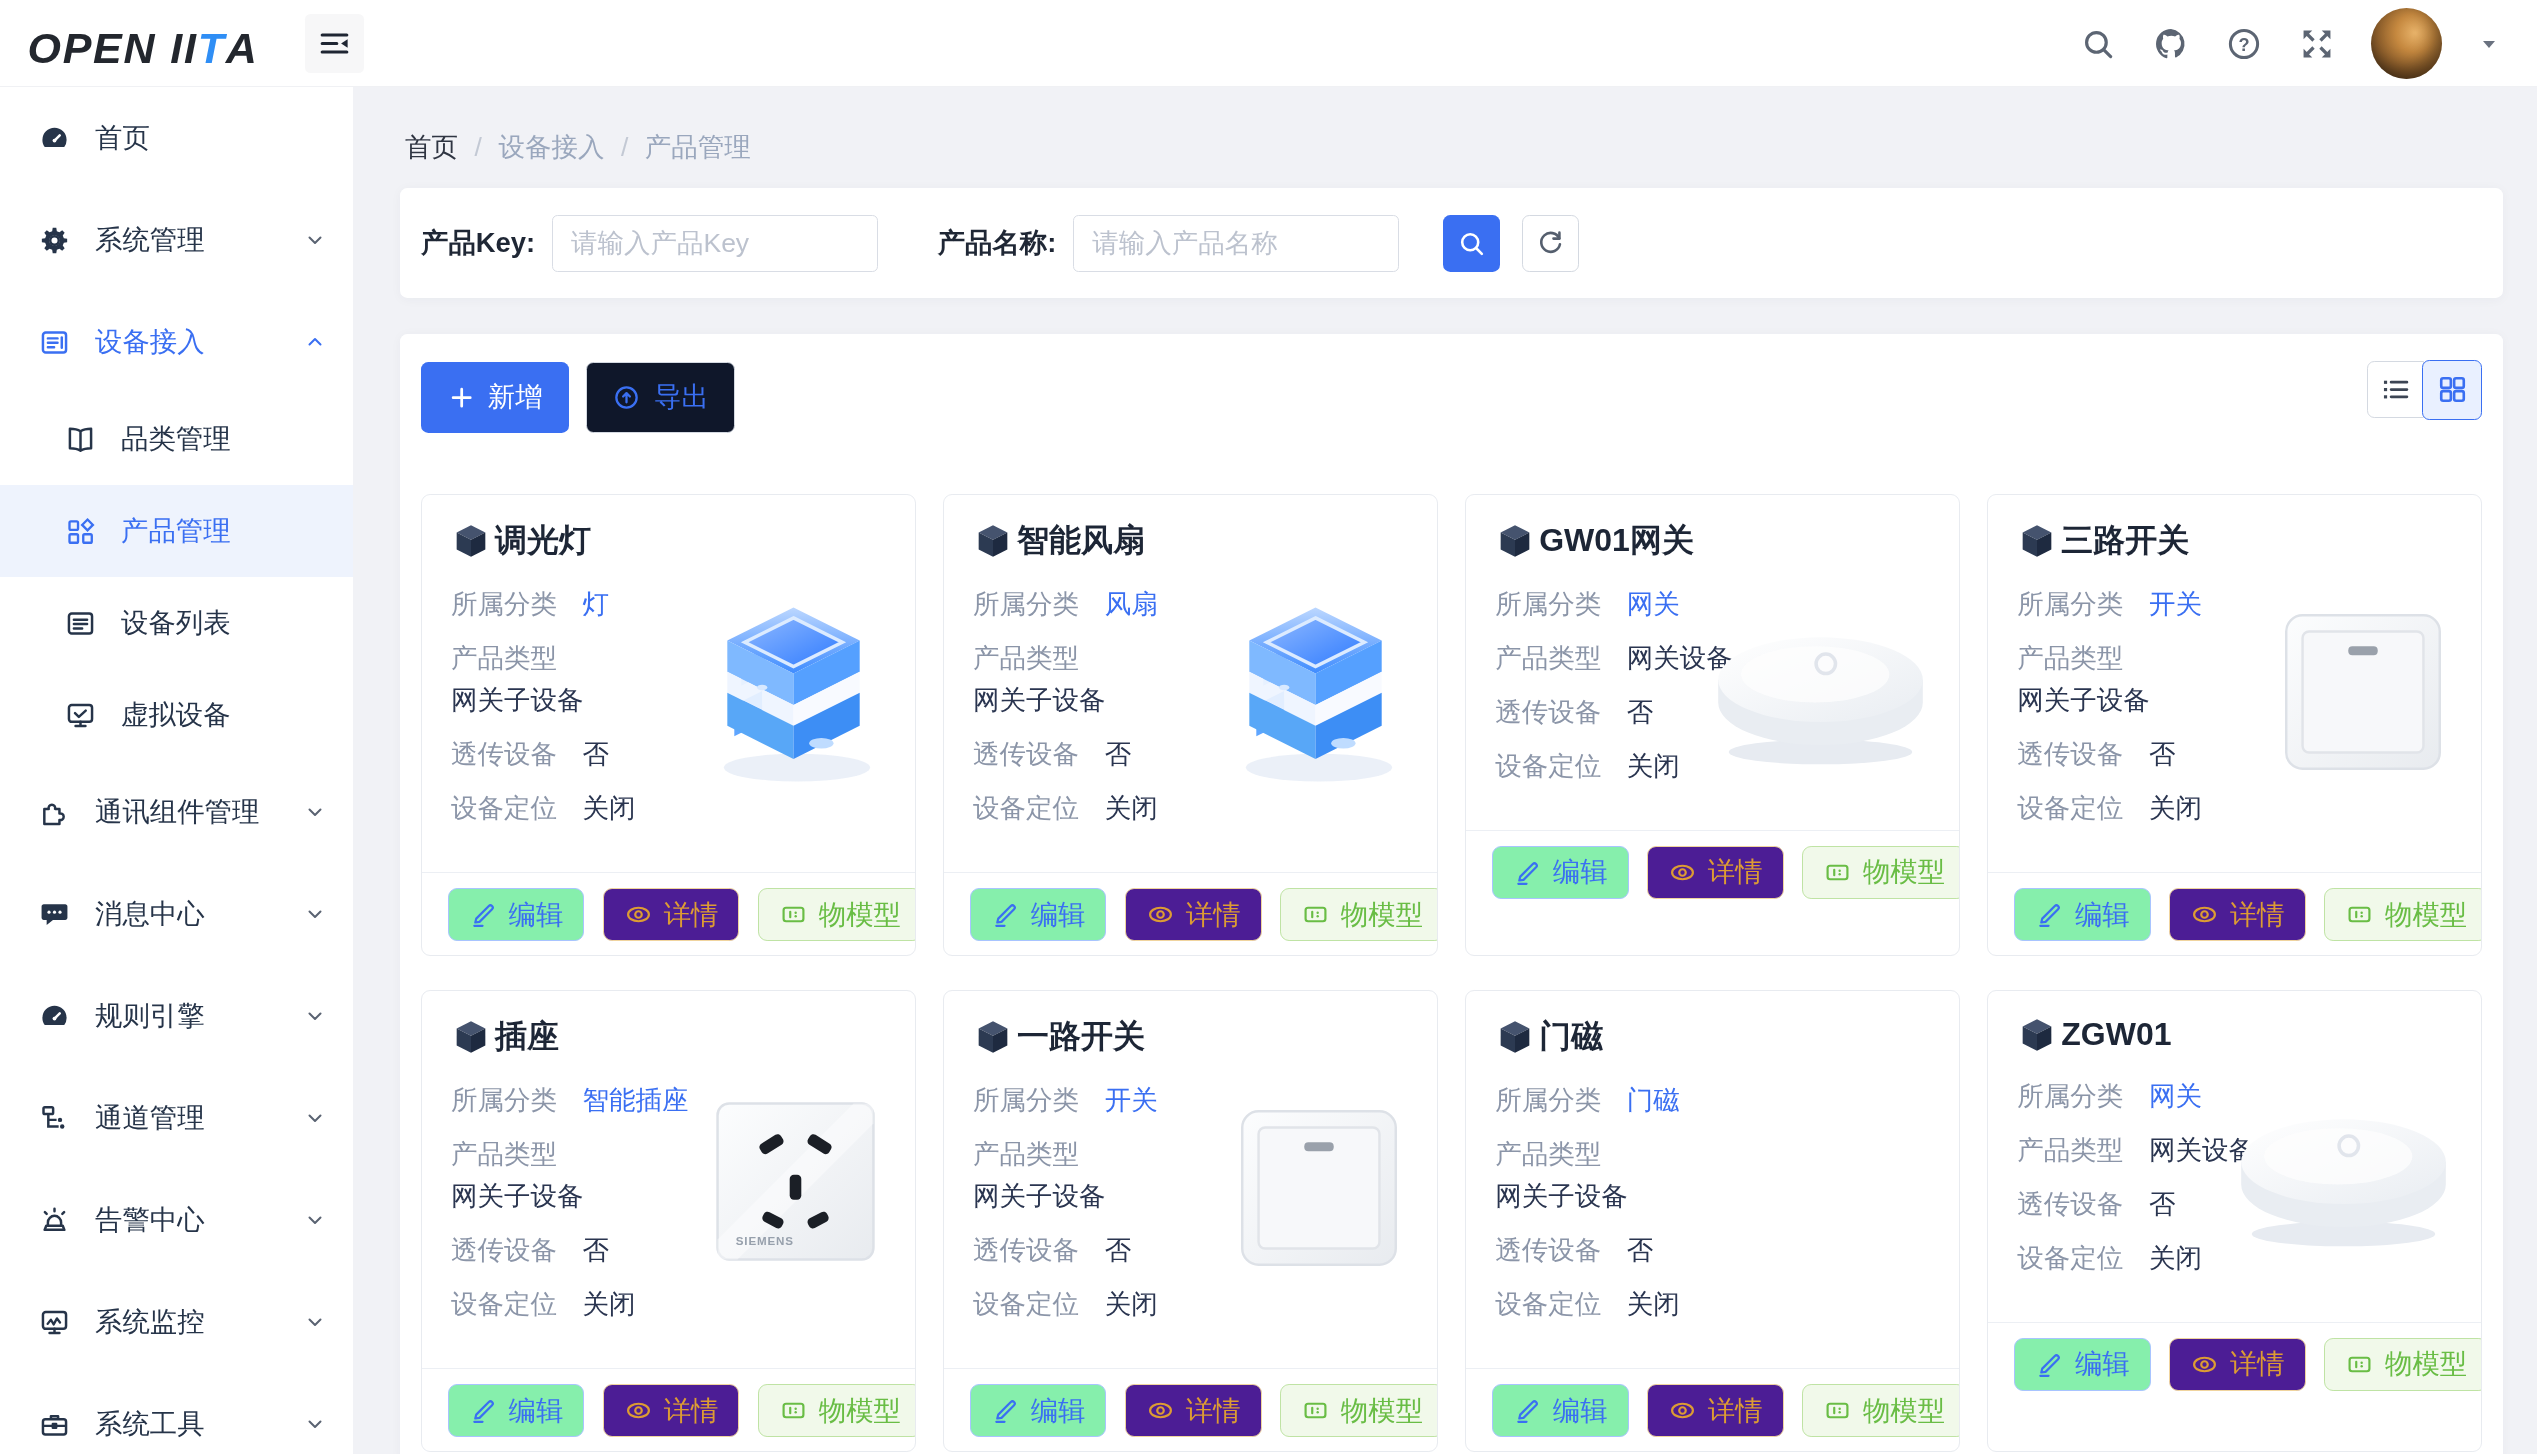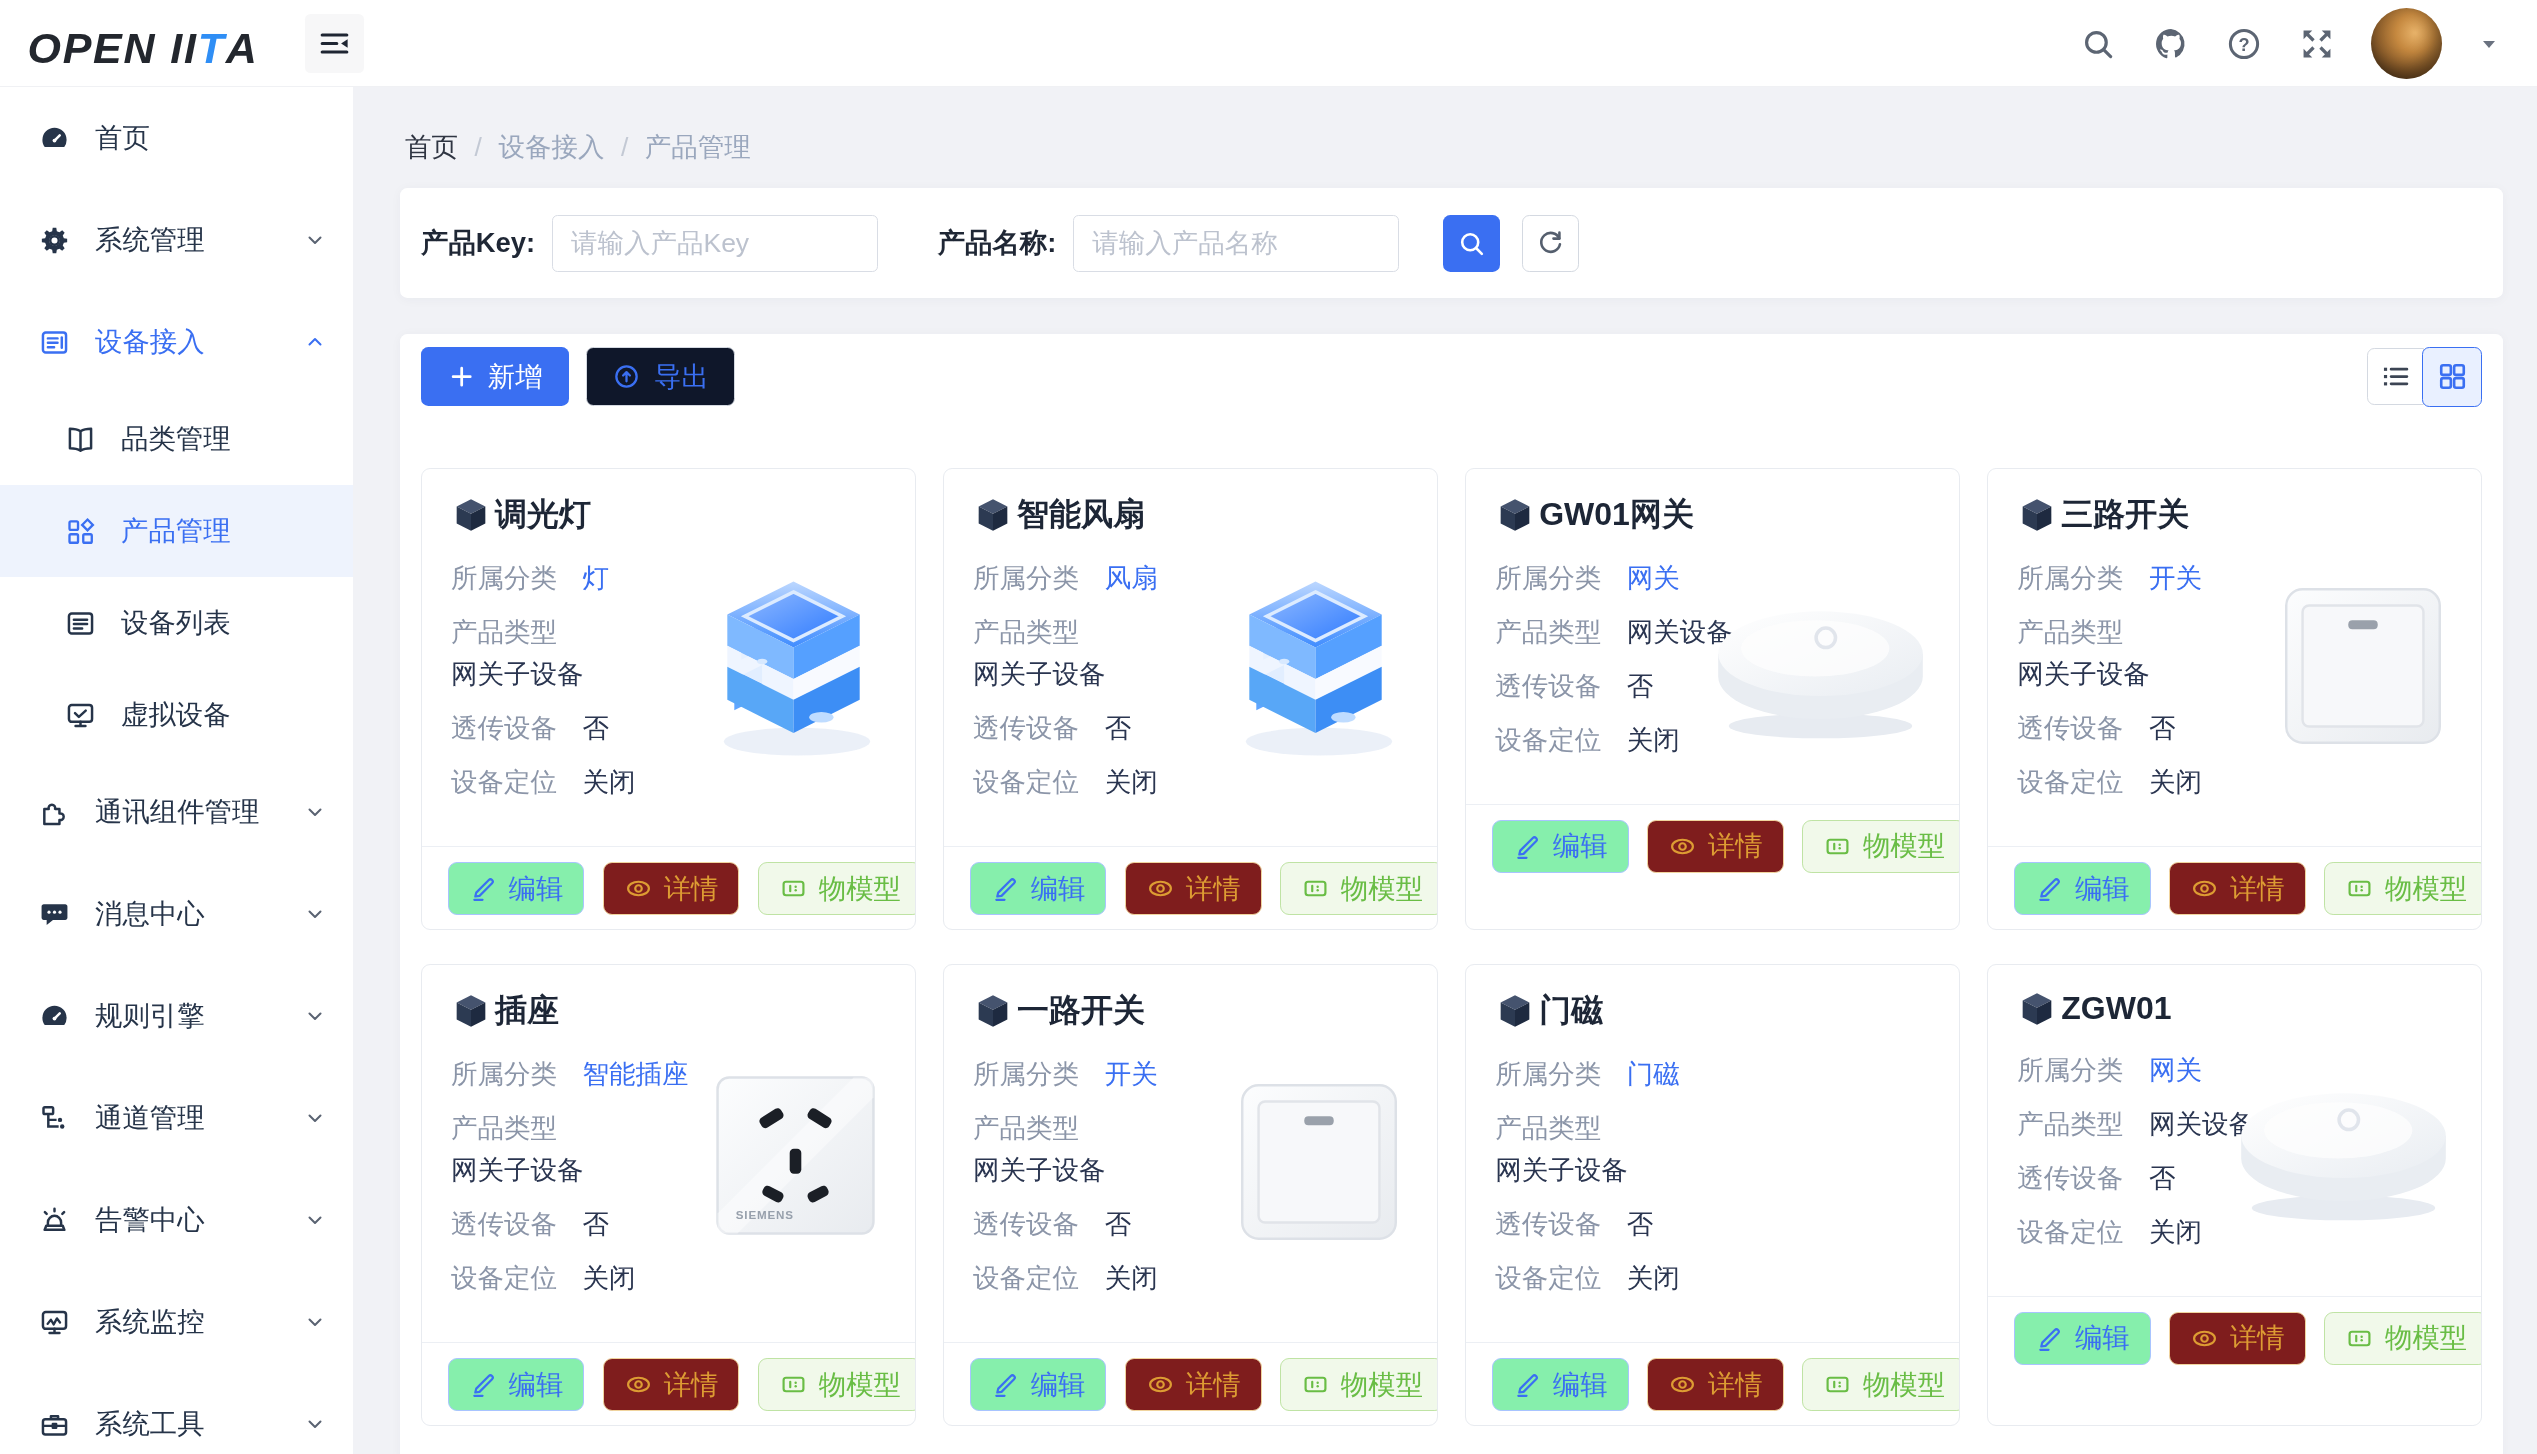--- a/index.html
+++ b/index.html
@@ -48,22 +48,22 @@
     font-size:26.5px; padding:0 18.3px; color:#2a3550; outline:none; font-family:"Liberation Sans",sans-serif; }
   .f-input::placeholder { color:#bcc2ce; }
   .gap-lg { width:60px; }
   .sq-btn { width:57px; height:57px; border-radius:7.3px; display:flex; align-items:center; justify-content:center;
     cursor:pointer; border:0.9px solid transparent; }
   .btn-search { background:#3a6ff2; margin-left:44px; color:#fff; }
   .btn-refresh { background:#fff; border-color:#d4d9e1; color:#555f6e; margin-left:22px; }
 
   .main-panel { position:absolute; left:47px; right:34px; top:247px; bottom:-11px; overflow:hidden; }
   .toolbar { display:flex; align-items:center; margin:12.8px 21px 0; }
-  .btn { height:59px; border-radius:7.3px; display:flex; align-items:center; gap:12.8px; font-size:27.4px;
-    padding:0 25.6px; cursor:pointer; border:0.9px solid transparent; white-space:nowrap; }
+  .btn { height:71px; border-radius:7.3px; display:flex; align-items:center; gap:12.8px; font-size:27.4px;
+    padding:0 25.6px; cursor:pointer; border:0.9px solid transparent; white-space:nowrap;margin-top:15px; }
   .btn-add { background:#3a6ff2; color:#fff; }
   .btn-export { background:#0f172a; border-color:#d4d9e1; color:#3a6ff2; margin-left:16.5px; }
   .view-toggle { margin-left:auto; display:flex; align-items:center; }
   .vt { width:57px; height:57px; border-radius:7.3px; display:flex; align-items:center; justify-content:center; cursor:pointer; }
   .vt-list { background:#fff; border:0.9px solid #d4d9e1; color:#3c4554; border-radius:7.3px 0 0 7.3px; }
   .vt-grid { width:60px; height:60px; background:#e9f0ff; border:1.8px solid #3a6ff2; color:#3a6ff2; margin-left:-1.8px; }
 
   .grid { display:grid; grid-template-columns:repeat(4,1fr); gap:34px 27.4px; margin:61px 21px 0; }
   .card { background:#fff; border:0.9px solid #e8ebf0; border-radius:9.1px; height:462px;
     display:flex; flex-direction:column; overflow:hidden; }
@@ -76,21 +76,21 @@
   .ival { color:#2a3550; }
   .ival.link { color:#3a6ff2; cursor:pointer; text-decoration:none; }
   .irow.block .ival { display:block; margin-top:7.3px; margin-left:0; }
   .pimg { position:absolute; right:16.5px; }
   .card-footer { border-top:0.9px solid #eceff4; margin-top:27.4px; padding:14.6px 25.6px 0; display:flex;
     align-items:center; gap:18.3px; flex:0 0 auto; }
   .abtn { height:53px; border-radius:9.1px; display:flex; align-items:center; gap:11px; font-size:27.4px;
     padding:0 20px; cursor:pointer; border:1.4px solid transparent; white-space:nowrap; }
   .abtn svg { width:29px; height:29px; }
   .a-edit   { background:#86efac; border-color:#a8c4ff; color:#3a6ff2; }
-  .a-detail { background:#7f1d1d; border-color:#f0d49e; color:#dd9c33; }
+  .a-detail { background:#4c1d95; border-color:#f0d49e; color:#dd9c33; }
   .a-model  { background:#f1f9ea; border-color:#bfe3a4; color:#69bd45; }
   .vdiv { width:1.8px; height:40px; background:#e2e5ea; margin:0 0px; }
 </style>
 </head>
 <body>
 
 <svg width="0" height="0" style="position:absolute">
   <defs>
     <linearGradient id="g-blue1" x1="0" y1="0" x2="1" y2="1">
       <stop offset="0" stop-color="#8fb9ff"></stop>

